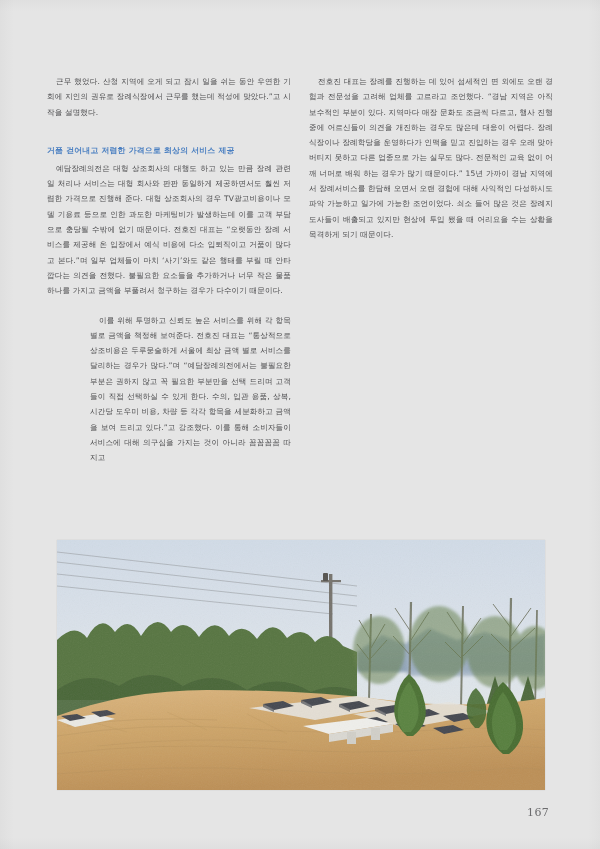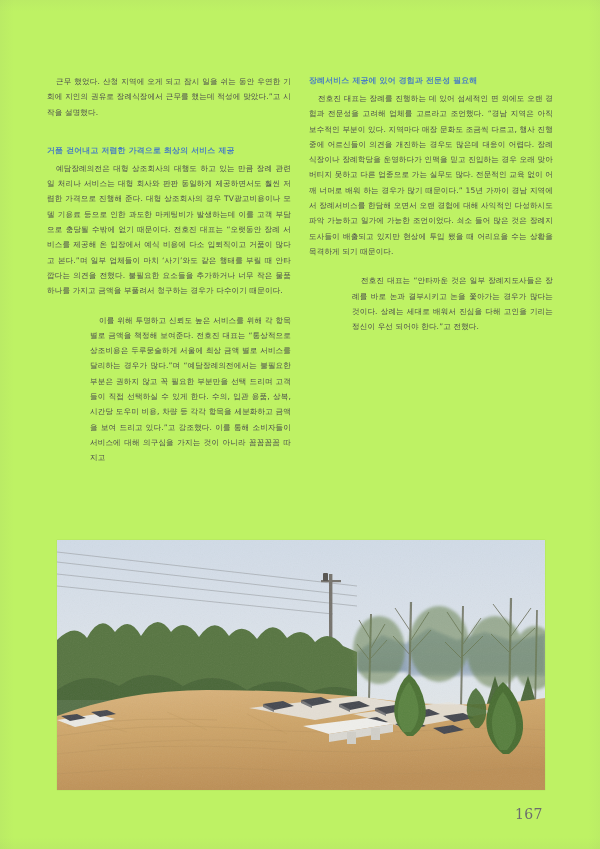--- a/index.html
+++ b/index.html
@@ -11,21 +11,21 @@
     width: 600px;
     height: 849px;
     font-family: "DejaVu Sans", "Liberation Sans", sans-serif;
     overflow: hidden;
   }
 
   #page {
     position: relative;
     width: 600px;
     height: 849px;
-    background: #bef264;
+    background: #e5e5e5;
     box-sizing: border-box;
   }
 
   
   #page::before {
     content: "";
     position: absolute;
     inset: 0;
     pointer-events: none;
     background:
@@ -84,23 +84,23 @@
     height: 250px;
     overflow: hidden;
     background: #d8d6cf;
     box-shadow: 0 0 1px rgba(0,0,0,0.18);
   }
   #photo svg { display: block; width: 100%; height: 100%; }
 
   
   #folio {
     position: absolute;
-    left: 515px;
+    left: 527px;
     top: 806px;
-    font-size: 14px;
+    font-size: 11px;
     color: #6c6c6e;
     letter-spacing: 0.4px;
     font-family: "DejaVu Serif", "Liberation Serif", serif;
     filter: blur(0.1px);
   }
 </style>
 </head>
 <body>
 
 <div id="page">
@@ -108,23 +108,21 @@
   <div class="columns">
 
     <div class="col">
       <p class="para">근무 했었다. 산청 지역에 오게 되고 잠시 일을 쉬는 동안 우연한 기회에 지인의 권유로 장례식장에서 근무를 했는데 적성에 맞았다.”고 시작을 설명했다.</p>
       <h2 class="subhead spacer-head">거품 걷어내고 저렴한 가격으로 최상의 서비스 제공</h2>
       <p class="para">예담장례의전은 대형 상조회사의 대행도 하고 있는 만큼 장례 관련 일 처리나 서비스는 대형 회사와 판판 동일하게 제공하면서도 훨씬 저렴한 가격으로 진행해 준다. 대형 상조회사의 경우 TV광고비용이나 모델 기용료 등으로 인한 과도한 마케팅비가 발생하는데 이를 고객 부담으로 충당될 수밖에 없기 때문이다. 전호진 대표는 “오랫동안 장례 서비스를 제공해 온 입장에서 예식 비용에 다소 입퇴직이고 거품이 많다고 본다.”며 일부 업체들이 마치 ‘사기’와도 같은 행태를 부릴 때 안타깝다는 의견을 전했다. 불필요한 요소들을 추가하거나 너무 작은 물품 하나를 가지고 금액을 부풀려서 청구하는 경우가 다수이기 때문이다.</p>
       <p class="para">이를 위해 투명하고 신뢰도 높은 서비스를 위해 각 항목별로 금액을 책정해 보여준다. 전호진 대표는 “통상적으로 상조비용은 두루뭉술하게 서울에 최상 금액 별로 서비스를 달리하는 경우가 많다.”며 “예담장례의전에서는 불필요한 부분은 권하지 않고 꼭 필요한 부분만을 선택 드리며 고객들이 직접 선택하실 수 있게 한다. 수의, 입관 용품, 상복, 시간당 도우미 비용, 차량 등 각각 항목을 세분화하고 금액을 보여 드리고 있다.”고 강조했다. 이를 통해 소비자들이 서비스에 대해 의구심을 가지는 것이 아니라 꼼꼼꼼꼼 따지고</p>
     </div>
 
     <div class="col">
-      <h2 class="subhead spacer-head">장례서비스 제공에 있어 경험과 전문성 필요해</h2>
       <p class="para">전호진 대표는 장례를 진행하는 데 있어 섬세적인 면 외에도 오랜 경험과 전문성을 고려해 업체를 고르라고 조언했다. “경남 지역은 아직 보수적인 부분이 있다. 지역마다 매장 문화도 조금씩 다르고, 행사 진행 중에 어르신들이 의견을 개진하는 경우도 많은데 대응이 어렵다. 장례식장이나 장례학당을 운영하다가 인맥을 믿고 진입하는 경우 오래 맞아 버티지 못하고 다른 업종으로 가는 실무도 많다. 전문적인 교육 없이 어깨 너머로 배워 하는 경우가 많기 때문이다.” 15년 가까이 경남 지역에서 장례서비스를 한담해 오면서 오랜 경험에 대해 사익적인 다성하시도 파악 가능하고 일가에 가능한 조언이었다. 쇠소 들어 많은 것은 장례지도사들이 배출되고 있지만 현상에 투입 됐을 때 어리요을 수는 상황을 목격하게 되기 때문이다.</p>
-      <p class="para">전호진 대표는 “안타까운 것은 일부 장례지도사들은 장례를 바로 논과 결부시키고 논을 쫓아가는 경우가 많다는 것이다. 상례는 세대로 배워서 진심을 다해 고인을 기리는 정신이 우선 되어야 한다.”고 전했다.</p>
     </div>
 
   </div>
 
   <div id="photo">
     <svg viewBox="0 0 488 250" preserveAspectRatio="none">
       <defs>
         <linearGradient id="skyGrad" x1="0" y1="0" x2="0" y2="1">
           <stop offset="0%" stop-color="#cfdae6"></stop>
           <stop offset="55%" stop-color="#dde4ea"></stop>

